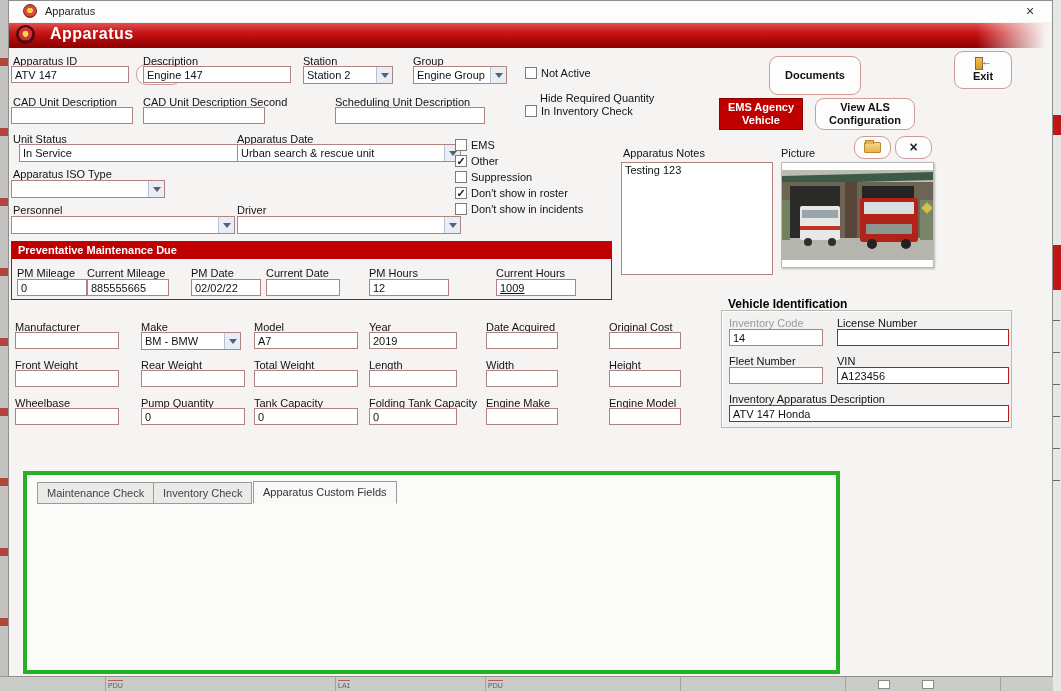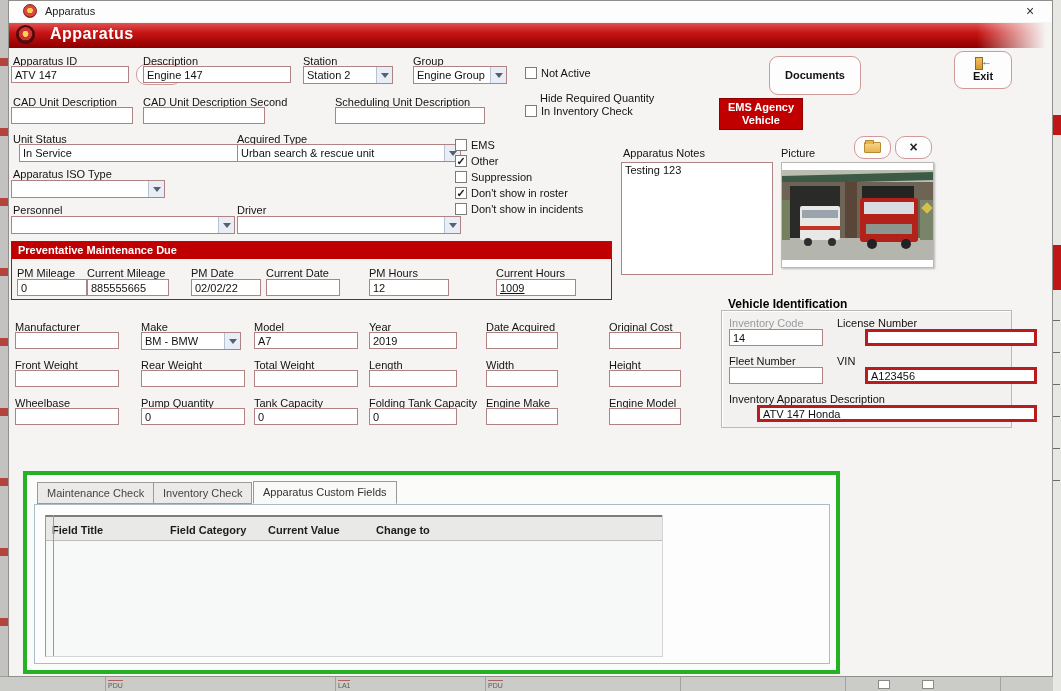--- a/index.html
+++ b/index.html
@@ -35,21 +35,21 @@
   .banner .badge { position:absolute; left:7px; top:2px; width:19px; height:19px; border-radius:50%;
     background:radial-gradient(circle at 50% 45%, #f7d64a 0 26%, #cc3333 28% 58%, #6e0e0e 60% 100%); border:2px solid #4e0a0a; }
   .banner .btitle { position:absolute; left:41px; top:2px; font-size:16px; font-weight:bold; color:#fff; letter-spacing:.5px; }
 
   .lbl { position:absolute; font-size:11px; color:#131313; white-space:nowrap; }
   .lbl.gray { color:#9b9b9b; }
   .heading { position:absolute; font-size:12px; font-weight:bold; color:#000; white-space:nowrap; }
 
   .inp { position:absolute; height:17px; border:1px solid #af8383; background:#fff;
     font:11px "Liberation Sans",sans-serif; color:#111; padding:0 3px; }
-  .inp.gray-border { border:3px solid #b91c1c;margin-left:28px; }
+  .inp.gray-border { border:1px solid #b91c1c; }
   .txtarea { position:absolute; border:1px solid #af8383; background:#fff; font:11px "Liberation Sans",sans-serif;
     color:#111; padding:1px 3px; resize:none; overflow:hidden; }
 
   .combo { position:absolute; height:18px; border:1px solid #af8383; background:#fff; }
   .combo .ctxt { display:block; margin-right:17px; font-size:11px; color:#111; padding:2px 0 0 3px;
     white-space:nowrap; overflow:hidden; }
   .combo .carrow { position:absolute; right:0; top:0; bottom:0; width:16px; background:#e9eef6;
     border-left:1px solid #b5c2d4; }
   .combo .carrow::after { content:""; position:absolute; left:4px; top:6px; border:4px solid transparent;
     border-top:5px solid #56606e; }
@@ -191,27 +191,31 @@
     <span class="lbl" style="left:531px;top:91px">Hide Required Quantity</span>
     <div class="cb" style="left:516px;top:104px">
       <span class="box"></span>
       <span>In Inventory Check</span>
     </div>
 
     <div class="btn-red" style="left:710px;top:97px;width:84px;height:32px">
       <span>EMS Agency</span>
       <span>Vehicle</span>
     </div>
+    <div class="btn" style="left:806px;top:97px;width:100px;height:32px">
+      <span>View ALS</span>
+      <span>Configuration</span>
+    </div>
 
     <span class="lbl" style="left:4px;top:132px">Unit Status</span>
     <div class="combo" style="left:10px;top:143px;width:246px">
       <span class="ctxt">In Service</span>
       <span class="carrow"></span>
     </div>
-    <span class="lbl" style="left:228px;top:132px">Acquired Type</span>
+    <span class="lbl" style="left:228px;top:132px">Apparatus Date</span>
     <div class="combo" style="left:228px;top:143px;width:224px">
       <span class="ctxt">Urban search &amp; rescue unit</span>
       <span class="carrow"></span>
     </div>
 
     <span class="lbl" style="left:4px;top:167px">Apparatus ISO Type</span>
     <div class="combo" style="left:2px;top:179px;width:154px">
       <span class="ctxt"></span>
       <span class="carrow"></span>
     </div>
@@ -353,27 +357,16 @@
     <span class="lbl" style="left:828px;top:354px">VIN</span>
     <input class="inp gray-border" style="left: 828px; top: 366px; width: 172px;" value="A123456">
     <span class="lbl" style="left:720px;top:392px">Inventory Apparatus Description</span>
     <input class="inp gray-border" style="left: 720px; top: 404px; width: 280px;" value="ATV 147 Honda">
 
     <div class="greenbox">
       <div class="tab" style="left:10px">Maintenance Check</div>
       <div class="tab" style="left:126px">Inventory Check</div>
       <div class="tab active" style="left:226px">Apparatus Custom Fields</div>
 
-      <div class="tab-panel">
-        <div class="cf-table">
-          <div class="cf-head">
-            <span class="col" style="left:6px">Field Title</span>
-            <span class="col" style="left:124px">Field Category</span>
-            <span class="col" style="left:222px">Current Value</span>
-            <span class="col" style="left:330px">Change to</span>
-          </div>
-          <div class="cf-rowcol"></div>
-        </div>
-      </div>
     </div>
 
   </div>
 </div>
 
 </body></html>

